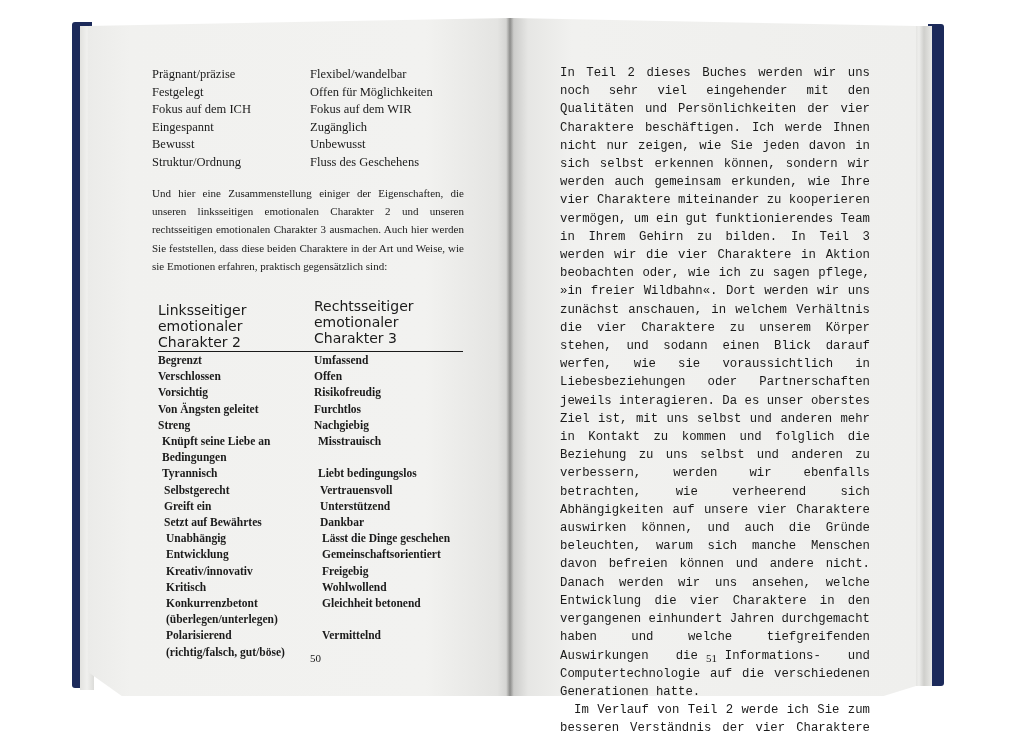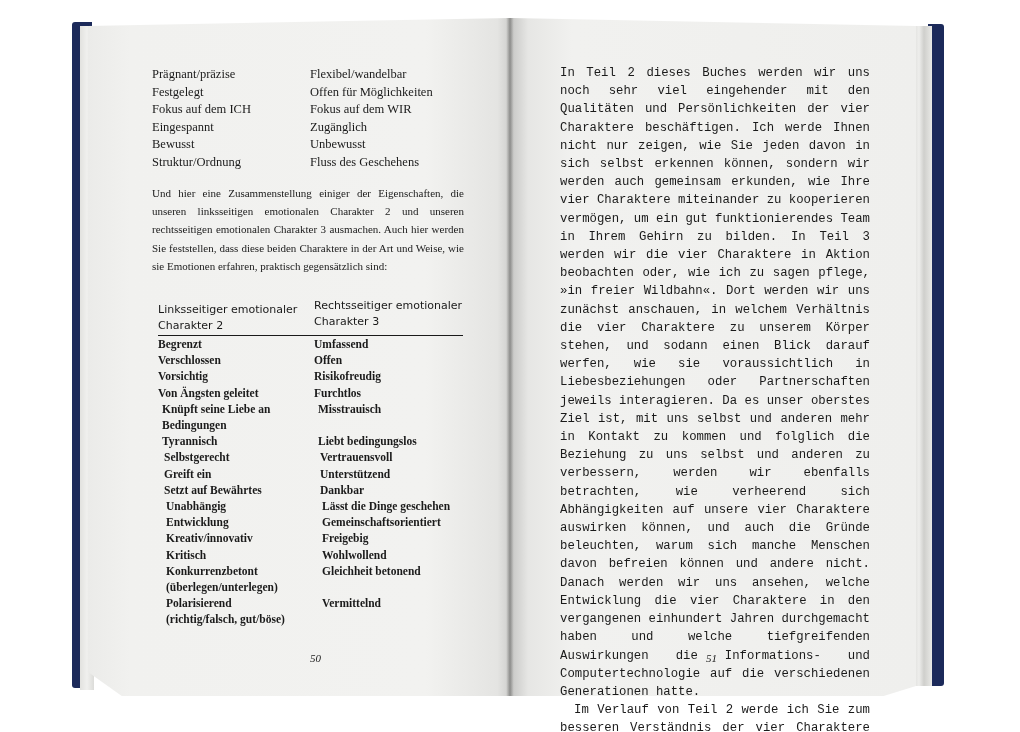--- a/index.html
+++ b/index.html
@@ -47,30 +47,30 @@
     .pair-list { position: absolute; left: 152px; top: 66px; width: 320px; font-size: 12.5px; }
     .pair-row { display: flex; height: 17.6px; line-height: 17.6px; }
     .pair-row .l { width: 158px; }
     .pair-row .r { flex: 1; }
     .intro {
       position: absolute; left: 152px; top: 184px; width: 312px; font-size: 11px;
       line-height: 18.2px; text-align: justify; hyphens: auto;
     }
     .table { position: absolute; left: 158px; top: 298px; width: 305px; }
     .thead {
-      display: flex; font-family: "DejaVu Sans", "Liberation Sans", sans-serif; font-size: 11px;
+      display: flex; font-family: "DejaVu Sans", "Liberation Sans", sans-serif; font-size: 14px;
       line-height: 16px; border-bottom: 1.5px solid #1a1a1a; padding-bottom: 1px;
     }
     .thead .l { width: 156px; padding-top: 4px; }
     .thead .r { flex: 1; }
     .tbody { font-size: 11.5px; padding-top: 0; }
     .trow { display: flex; line-height: 16.2px; font-weight: bold; }
     .trow .l { width: 156px; }
     .trow .r { flex: 1; }
-    .pagenum { position: absolute; font-size: 11px; font-style: italic; }
+    .pagenum { position: absolute; font-size: 11px; }
     .right-text {
       position: absolute; left: 560px; top: 64px; width: 310px; font-size: 12.3px;
       line-height: 18.2px; text-align: justify;
     }
     .right-text p { margin: 0; font-family: Liberation Mono, monospace; }
     .right-text p + p { text-indent: 14px; }
   </style>
 </head>
 <body>
 
@@ -129,20 +129,24 @@
         </div>
       <div class="trow">
           <span class="l">Vorsichtig</span>
           <span class="r">Risikofreudig</span>
         </div>
       <div class="trow">
           <span class="l">Von Ängsten geleitet</span>
           <span class="r">Furchtlos</span>
         </div>
       <div class="trow">
+          <span class="l">Streng</span>
+          <span class="r">Nachgiebig</span>
+        </div>
+      <div class="trow">
           <span class="l" style="padding-left:4px">Knüpft seine Liebe an</span>
           <span class="r">Misstrauisch</span>
         </div>
       <div class="trow">
           <span class="l" style="padding-left:4px">Bedingungen</span>
           <span class="r"></span>
         </div>
       <div class="trow">
           <span class="l" style="padding-left:4px">Tyrannisch</span>
           <span class="r">Liebt bedingungslos</span>

